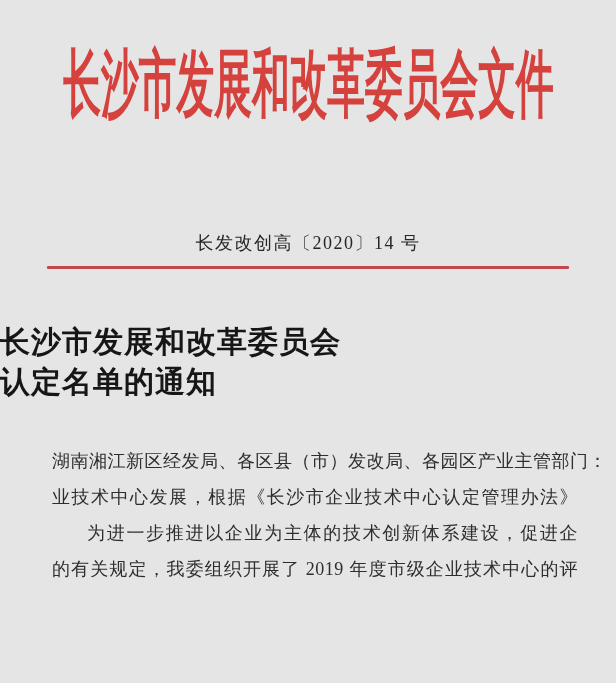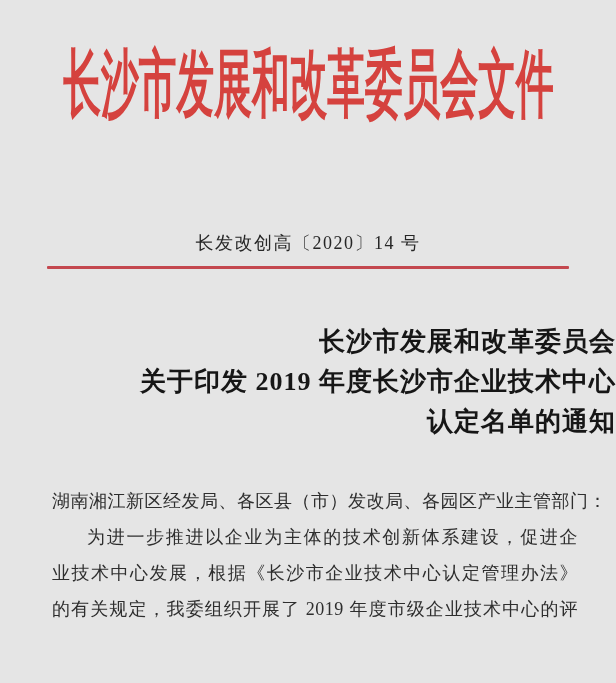--- a/index.html
+++ b/index.html
@@ -41,24 +41,24 @@
   }
   .red-divider {
     width: 522px;
     height: 3px;
     background: #c4484f;
     margin: 11px auto 0 auto;
     border-radius: 1px;
   }
   .doc-title {
     margin-top: 53px;
-    text-align: right;
+    text-align: left;
     font-weight: bold;
     color: #161616;
-    font-size: 26px;
+    font-size: 30px;
     line-height: 40px;
     letter-spacing: 1px;
   }
   .body-block {
     margin: 41px 38px 0 52px;
     font-size: 18px;
     line-height: 36px;
     color: #2e2e2e;
     letter-spacing: 0.5px;
   }
@@ -79,24 +79,23 @@
   <div class="letterhead-wrap">
     <span class="letterhead">长沙市发展和改革委员会文件</span>
   </div>
 
   <div class="doc-number">长发改创高〔2020〕14 号</div>
 
   <div class="red-divider"></div>
 
   <div class="doc-title">
     <div>长沙市发展和改革委员会</div>
-    <div>关于印发 2019 年度长沙市企业技术中心</div>
     <div>认定名单的通知</div>
   </div>
 
   <div class="body-block">
     <div class="body-line">湖南湘江新区经发局、各区县（市）发改局、各园区产业主管部门：</div>
+    <div class="body-line">业技术中心发展，根据《长沙市企业技术中心认定管理办法》</div>
     <div class="body-line indent">为进一步推进以企业为主体的技术创新体系建设，促进企</div>
-    <div class="body-line">业技术中心发展，根据《长沙市企业技术中心认定管理办法》</div>
     <div class="body-line">的有关规定，我委组织开展了 2019 年度市级企业技术中心的评</div>
   </div>
 
 </div>
 
 </body></html>

